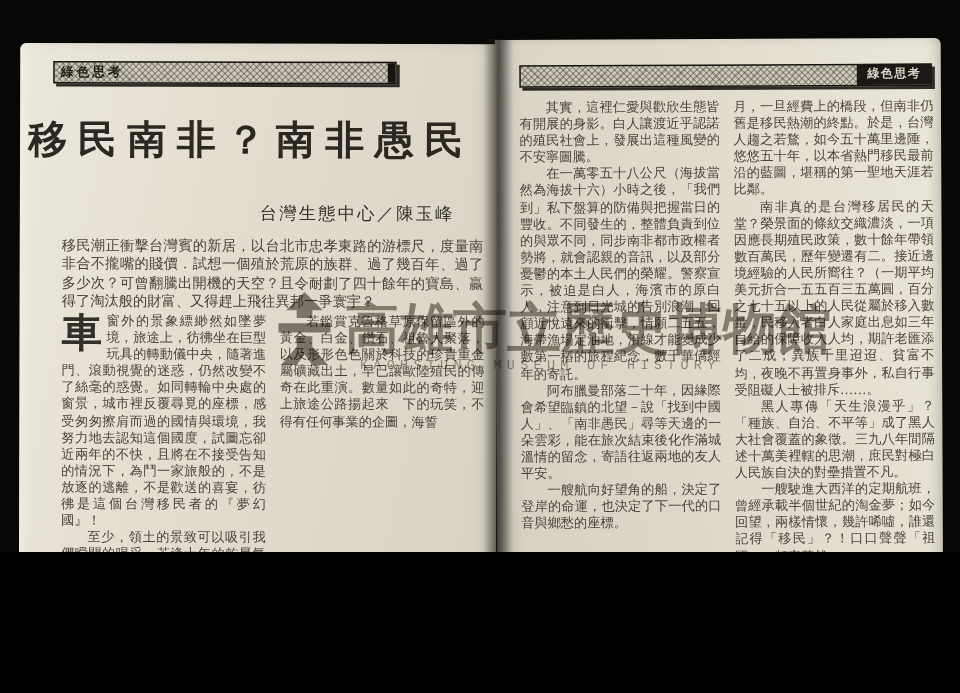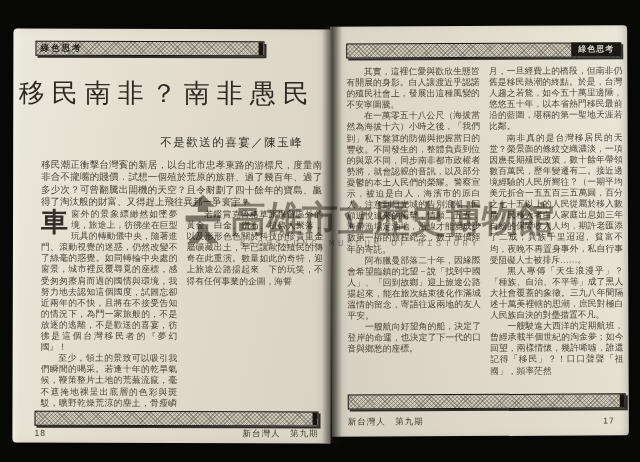--- a/index.html
+++ b/index.html
@@ -1,18 +1,18 @@
 <!DOCTYPE html>
 <html><head>
 <meta charset="utf-8">
 <style>
   * { margin:0; padding:0; box-sizing:border-box; }
   html,body { background:#000; }
   .screen {
-    position:relative; width:640px; height:462px;
+    position:relative; width:640px; height:368px;
     background:#070706; overflow:hidden;
     font-family:"Liberation Serif","DejaVu Serif",serif;
   }
   
   .page {
     position:absolute;
     background:linear-gradient(103deg,#ebe7db 0%,#e1dccd 45%,#d7d2c3 100%);
     box-shadow:0 3px 6px rgba(0,0,0,.7);
   }
   .page-left  { left:13px;  top:29px; width:318px; height:414px; border-radius:4px 0 0 4px;
@@ -43,21 +43,21 @@
   }
   .bar-label-box {
     position:absolute; right:-1px; top:-1px; height:14px; width:50px;
     background:#1b1815; color:#d8d3c4; text-align:center;
     font-size:8px; letter-spacing:1px; line-height:14px; font-weight:bold;
     font-family:"Liberation Sans","DejaVu Sans",sans-serif;
   }
   
   .title {
     position:absolute; left:0; right:10px; top:47px; text-align:center;
-    font-size:26px; font-weight:400; letter-spacing:7px; color:#2c2821;
+    font-size:26px; font-weight:700; letter-spacing:7px; color:#2c2821;
   }
   .byline {
     position:absolute; right:28px; top:106px;
     font-size:11.5px; letter-spacing:1.5px; color:#332f28;
   }
   .lead {
     position:absolute; left:28px; top:130px; width:281px;
     font-size:9.5px; line-height:12.3px; text-align:justify; color:#463f36;
   }
   .cols { position:absolute; display:flex; gap:9px; }
@@ -103,21 +103,21 @@
 <body>
 
 <div class="screen">
 
   <div class="page page-left rot-l">
     <div class="htbar capped" style="left:22px; top:12px; width:229px;">
       <span class="bar-label-dark">綠色思考</span>
     </div>
 
     <div class="title">移民南非？南非愚民</div>
-    <div class="byline">不是歡送的喜宴／陳玉峰</div>
+    <div class="byline">台灣生態中心／陳玉峰</div>
     <div class="lead">移民潮正衝擊台灣賓的新居，以台北市忠孝東路的游標尺，度量南非合不攏嘴的賤價．試想一個殖於荒原的族群、過了幾百年、過了多少次？可曾翻騰出開機的天空？且令耐劃了四十餘年的寶島、贏得了淘汰般的財富、又得趕上飛往異邦一爭寰宇？</div>
 
     <div class="cols cols-l">
       <div class="col">
         <p>
           <span class="dropcap">車</span><span>窗外的景象縹緲然如墜夢境，旅途上，彷彿坐在巨型玩具的轉動儀中央，隨著進門、滾動視覺的迷惑，仍然改變不了絲毫的惑覺。如同轉輪中央處的窗景，城市裡反覆尋覓的座標，感受匆匆擦肩而過的國情與環境，我努力地去認知這個國度，試圖忘卻近兩年的不快，且將在不接受告知的情況下，為鬥一家旅般的，不是放逐的逃離，不是歡送的喜宴，彷彿是這個台灣移民者的『夢幻國』！</span>
         </p>
         <p class="indent">至少，領土的景致可以吸引我們瞬間的喝采。若逢十年的乾旱氣候，鞭策整片土地的荒蕪流竄，毫不遮掩地裸呈出底層的色彩與斑駁，曠野乾燥荒涼的塵土，骨瘦嶙峋的牧羊群，相互交錯纏繞景象；全面枯黃的草原，直叫人嘆為觀止，可說我們目睹了一種充滿榮枯興替的生命。變得如此的奇特，迎上旅程才揣想明白</p>
       </div>
       <div class="col">
@@ -135,21 +135,21 @@
 
   <div class="page page-right rot-r">
     <div class="htbar" style="left:16px; top:17px; width:275px;">
       <span class="bar-label-box">綠色思考</span>
     </div>
 
     <div class="cols cols-r">
       <div class="col">
         <p class="indent">其實，這裡仁愛與歡欣生態皆有開展的身影。白人讓渡近乎認諾的殖民社會上，發展出這種風變的不安寧圖騰。</p>
         <p class="indent">在一萬零五十八公尺（海拔當然為海拔十六）小時之後，「我們到」私下盤算的防備與把握當日的豐收。不同發生的，整體負責到位的與眾不同，同步南非都市政權者勢將，就會認親的音訊，以及部分憂鬱的本土人民們的榮耀。警察宣示，被迫是白人，海濱市的原白人，注意到日光城的告別浪潮，回顧近悅遠來的衝擊，情願二五五，海帶漁場定油地，沿線才能變成少數第一樁的旅程紀念，數千華僑經年的寄託。</p>
-        <p class="indent">阿布臘曼部落二十年，因緣際會希望臨鎮的北望－說「找到中國人」、「回到故鄉」迎上旅途公路揚起來，能在旅次結束後化作滿城溫情的留念，寄語往返兩地的友人平安。</p>
+        <p class="indent">阿布臘曼部落二十年，因緣際會希望臨鎮的北望－說「找到中國人」、「南非愚民」尋等天邊的一朵雲彩，能在旅次結束後化作滿城溫情的留念，寄語往返兩地的友人平安。</p>
         <p class="indent">一艘航向好望角的船，決定了登岸的命運，也決定了下一代的口音與鄉愁的座標。</p>
       </div>
       <div class="col">
         <p>月，一旦經費上的橋段，但南非仍舊是移民熱潮的終點。於是，台灣人趨之若鶩，如今五十萬里邊陲，悠悠五十年，以本省熱門移民最前沿的藍圖，堪稱的第一聖地天涯若比鄰。</p>
         <p class="indent">南非真的是台灣移居民的天堂？榮景面的條紋交織濃淡，一項因應長期殖民政策，數十餘年帶領數百萬民，歷年變遷有二。接近邊境經驗的人民所嚮往？（一期平均美元折合一五五百三五萬圓，百分之七十五以上的人民從屬於移入數量，民移入者白人家庭出息如三年自給的保障收入人均，期許老匯添了二成；異族千里迢迢、貧富不均，夜晚不再置身事外，私自行事受阻礙人士被排斥……。</p>
         <p class="indent">黑人專傳「天生浪漫乎」？「種族、自治、不平等」成了黑人大社會覆蓋的象徵。三九八年間隔述十萬美裡轄的思潮，庶民對極白人民族自決的對壘措置不凡。</p>
         <p class="indent">一艘駛進大西洋的定期航班，曾經承載半個世紀的淘金夢；如今回望，兩樣情懷，幾許唏噓，誰還記得「移民」？！口口聲聲「祖國」，頻率茫然</p>
       </div>
     </div>
 

